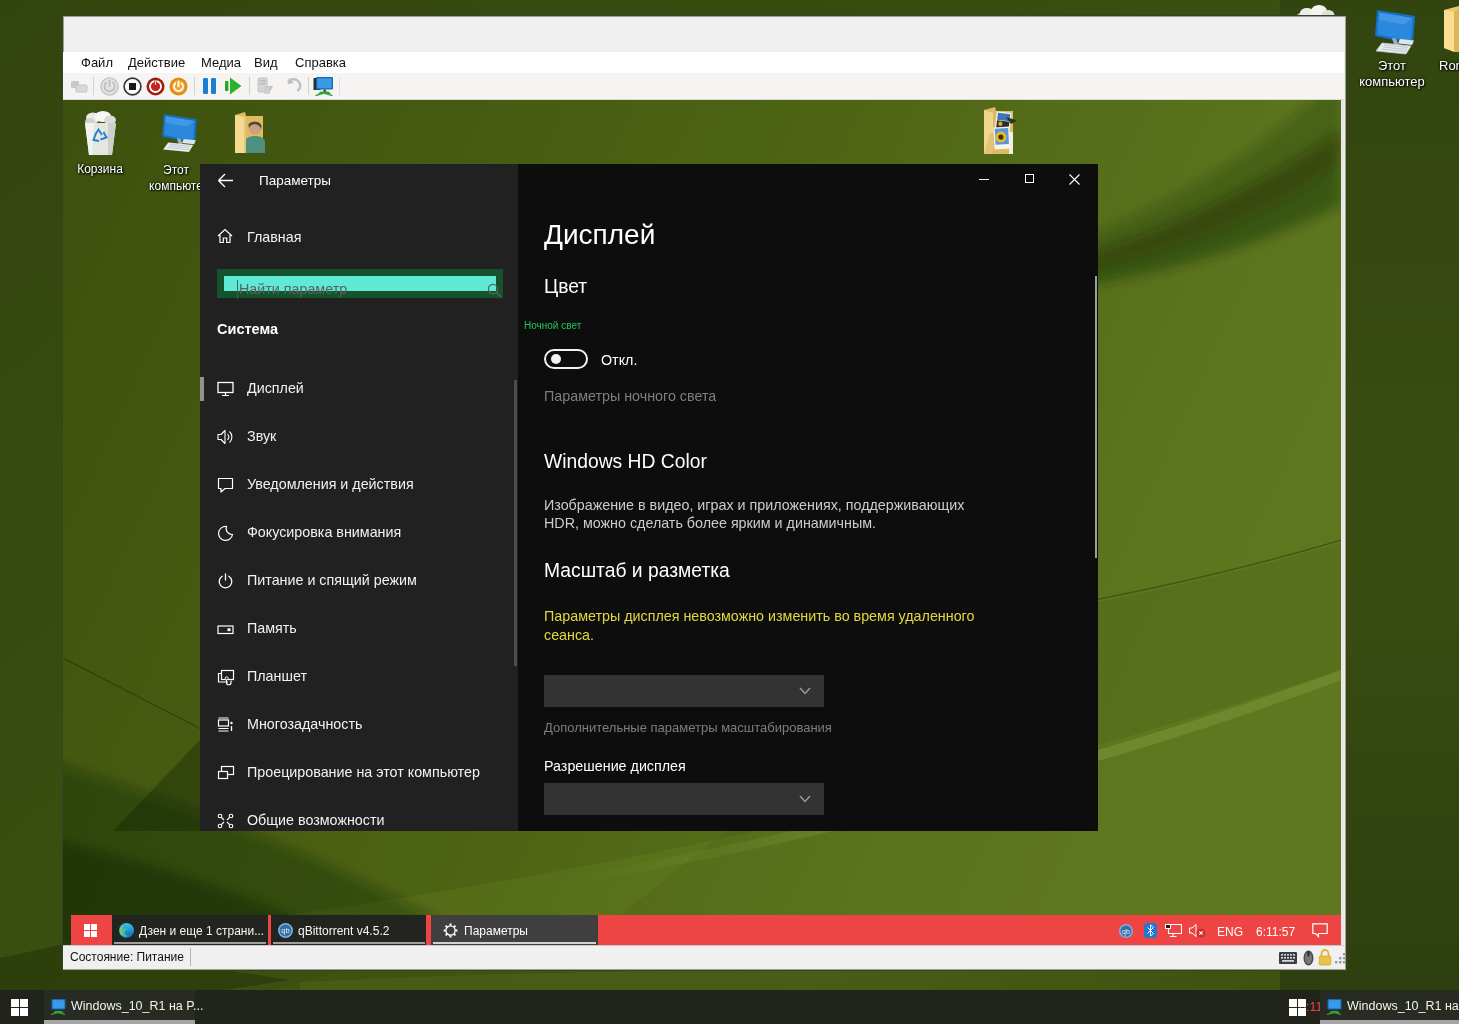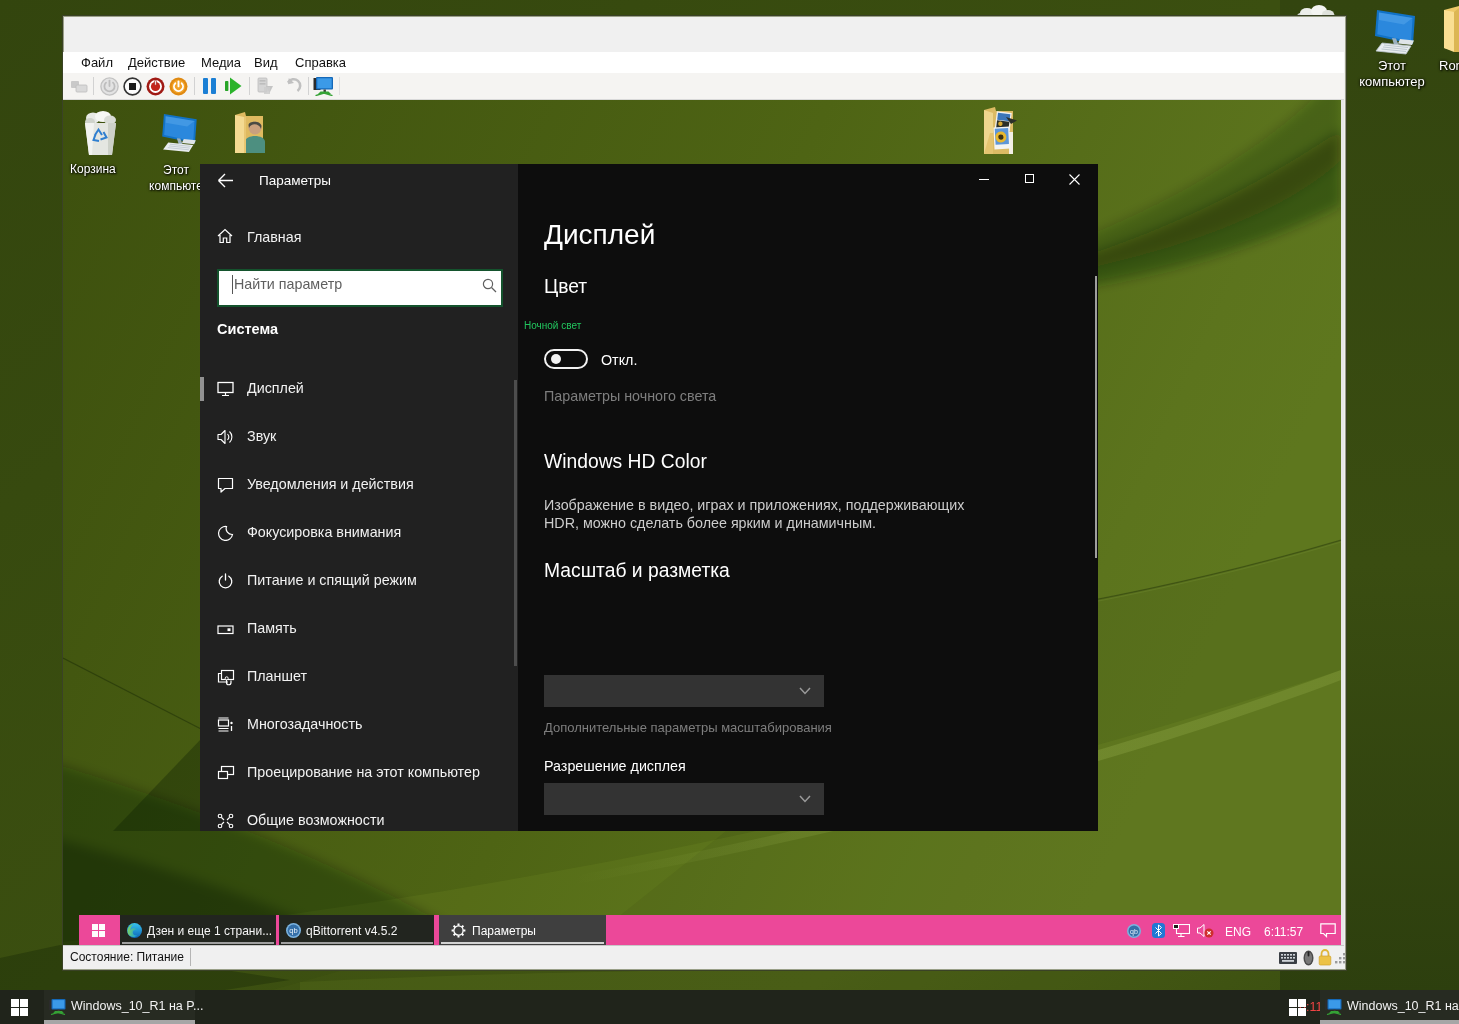--- a/index.html
+++ b/index.html
@@ -189,21 +189,21 @@
         <ellipse cx="8" cy="11" rx="5" ry="4" fill="#cfd3cb"></ellipse>
         <path d="M3,12 L34,12 L30,44 L7,44 Z" fill="#e4e6e1"></path>
         <path d="M3,12 L12,12 L10,44 L7,44 Z" fill="#f2f3f0"></path>
         <path d="M26,12 L34,12 L30,44 L26,44 Z" fill="#cdd1c9"></path>
         <g stroke="#2f7fd0" stroke-width="2" fill="none">
           <path d="M13,24 L16.5,18.5 L20,24"></path>
           <path d="M21.5,21 L24.5,26.5 L18.5,28.5"></path>
           <path d="M17,30 L11.5,29 L13.5,23.5"></path>
         </g>
       </svg>
-      <div class="abs" style="left:7px;top:62px;width:60px;font-size:12px;color:#fff;text-shadow:1px 1px 2px #000,0 0 3px #000">Корзина</div>
+      <div class="abs" style="left:7px;top:62px;width:60px;text-align:center;font-size:12px;color:#fff;text-shadow:1px 1px 2px #000,0 0 3px #000">Корзина</div>
 
       <svg class="abs" style="left:88px;top:12px" width="50" height="42" viewBox="0 0 58 48">
         <polygon points="15,2 53,8 51,36 13,28" fill="#1172c6"></polygon>
         <polygon points="17,4.5 50.5,10 49,33.5 15.3,26.3" fill="#2b88dd"></polygon>
         <polygon points="17,4.5 50.5,10 42,16.5 17,12" fill="#55a5e9" opacity="0.55"></polygon>
         <polygon points="30,30 33,40 38,40.6 34,30.4" fill="#9ab0c0"></polygon>
         <polygon points="20,35 49,38 44,46 14,43" fill="#e8ecef"></polygon>
         <path d="M22,37 L46,39.5 M21,39 L45,41.5 M19.5,41 L44,43.5" stroke="#b9c4cc" stroke-width="0.9" fill="none"></path>
         <polygon points="38,31 52,32.5 50,37 36,35.6" fill="#dfe4e8"></polygon>
       </svg>
@@ -249,21 +249,21 @@
       <span class="abs" style="left:779px;top:15px;width:10px;height:1px;background:#fff"></span>
       <span class="abs" style="left:825px;top:10px;width:9px;height:9px;border:1px solid #fff"></span>
       <svg class="abs" style="left:869px;top:10px" width="11" height="11" viewBox="0 0 11 11">
           <path d="M0.5,0.5 L10.5,10.5 M10.5,0.5 L0.5,10.5" stroke="#fff" stroke-width="1.1"></path>
         </svg>
 
       <svg class="abs" style="left:17px;top:64px" width="16" height="16" viewBox="0 0 16 16">
         <path d="M1,8 L8,1.5 L15,8 M3,7 L3,14.5 L6.3,14.5 L6.3,10 L9.7,10 L9.7,14.5 L13,14.5 L13,7" stroke="#fff" stroke-width="1.2" fill="none"></path>
       </svg>
       <span class="abs" style="left:47px;top:65px;font-size:14.3px;color:#f2f2f2">Главная</span>
-      <div class="abs" style="left:17px;top:105px;width:286px;height:38px;background:#ffffff;border:2px solid #14532d">
+      <div class="abs" style="left:17px;top:105px;width:286px;height:29px;background:#5eead4;border:7px solid #14532d">
         <span class="abs" style="left:13px;top:4px;width:1px;height:19px;background:#555"></span>
         <span class="abs" style="left:15px;top:5px;font-size:14.3px;color:#5f5f5f">Найти параметр</span>
         <svg class="abs" style="left:263px;top:7px" width="15" height="15" viewBox="0 0 15 15">
           <circle cx="6" cy="6" r="4.6" stroke="#5f5f5f" stroke-width="1.2" fill="none"></circle>
           <path d="M9.5,9.5 L14,14" stroke="#5f5f5f" stroke-width="1.2"></path>
         </svg>
       </div>
       <span class="abs" style="left:17px;top:157px;font-size:14.5px;font-weight:bold;color:#fff">Система</span>
 
       <div class="abs" style="left:0;top:213px;width:4px;height:24px;background:#919191"></div>
@@ -332,37 +332,38 @@
       <div class="abs" style="left:344px;top:112px;font-size:19.3px;color:#fff">Цвет</div>
       <div class="abs" style="left:324px;top:156px;font-size:10px;color:#22c55e">Ночной свет</div>
       <div class="abs" style="left:344px;top:185px;width:44px;height:20px;border:2px solid #f2f2f2;border-radius:10px">
         <div class="abs" style="left:5px;top:3px;width:10px;height:10px;border-radius:50%;background:#f2f2f2"></div>
       </div>
       <span class="abs" style="left:401px;top:188px;font-size:14.3px;color:#fff">Откл.</span>
       <div class="abs" style="left:344px;top:224px;font-size:14.3px;color:#7e7e7e">Параметры ночного света</div>
       <div class="abs" style="left:344px;top:287px;font-size:19.3px;color:#fff">Windows HD Color</div>
       <div class="abs" style="left:344px;top:332px;font-size:14.3px;color:#cccccc;line-height:18px">Изображение в видео, играх и приложениях, поддерживающих<br>HDR, можно сделать более ярким и динамичным.</div>
       <div class="abs" style="left:344px;top:396px;font-size:19.3px;color:#fff">Масштаб и разметка</div>
+      <div class="abs" style="left:344px;top:443px;font-size:14.3px;color:#e2d83e;line-height:18.5px">Параметры дисплея невозможно изменить во время удаленного<br>сеанса.</div>
       <div class="abs" style="left:344px;top:511px;width:280px;height:32px;background:#333333">
         <svg class="abs" style="left:255px;top:12px" width="12" height="8" viewBox="0 0 12 8">
             <path d="M1,1 L6,6.5 L11,1" stroke="#9a9a9a" stroke-width="1.5" fill="none"></path>
           </svg>
       </div>
       <div class="abs" style="left:344px;top:556px;font-size:13px;color:#7e7e7e">Дополнительные параметры масштабирования</div>
       <div class="abs" style="left:344px;top:594px;font-size:14.3px;color:#fff">Разрешение дисплея</div>
       <div class="abs" style="left:344px;top:619px;width:280px;height:32px;background:#333333">
         <svg class="abs" style="left:255px;top:12px" width="12" height="8" viewBox="0 0 12 8">
             <path d="M1,1 L6,6.5 L11,1" stroke="#9a9a9a" stroke-width="1.5" fill="none"></path>
           </svg>
       </div>
 
       <div class="abs" style="left:895px;top:112px;width:2px;height:282px;background:#9f9f9f"></div>
     </div>
 
-    <div class="abs" id="gtaskbar" style="left:16px;top:815px;width:1278px;height:46px;background:#ec4899">
+    <div class="abs" id="gtaskbar" style="left:8px;top:815px;width:1278px;height:46px;background:#ef4444">
       <svg class="abs" style="left:13px;top:9px" width="13" height="13" viewBox="0 0 13 13">
         <rect x="0" y="0" width="6" height="6" fill="#fdfdfd"></rect>
           <rect x="7" y="0" width="6" height="6" fill="#fdfdfd"></rect>
         <rect x="0" y="7" width="6" height="6" fill="#fdfdfd"></rect>
           <rect x="7" y="7" width="6" height="6" fill="#fdfdfd"></rect>
       </svg>
 
       <div class="abs" style="left:41px;top:0;width:156px;height:30px;background:#22251f"></div>
       <svg class="abs" style="left:48px;top:8px" width="15" height="15" viewBox="0 0 15 15">
         <defs>

